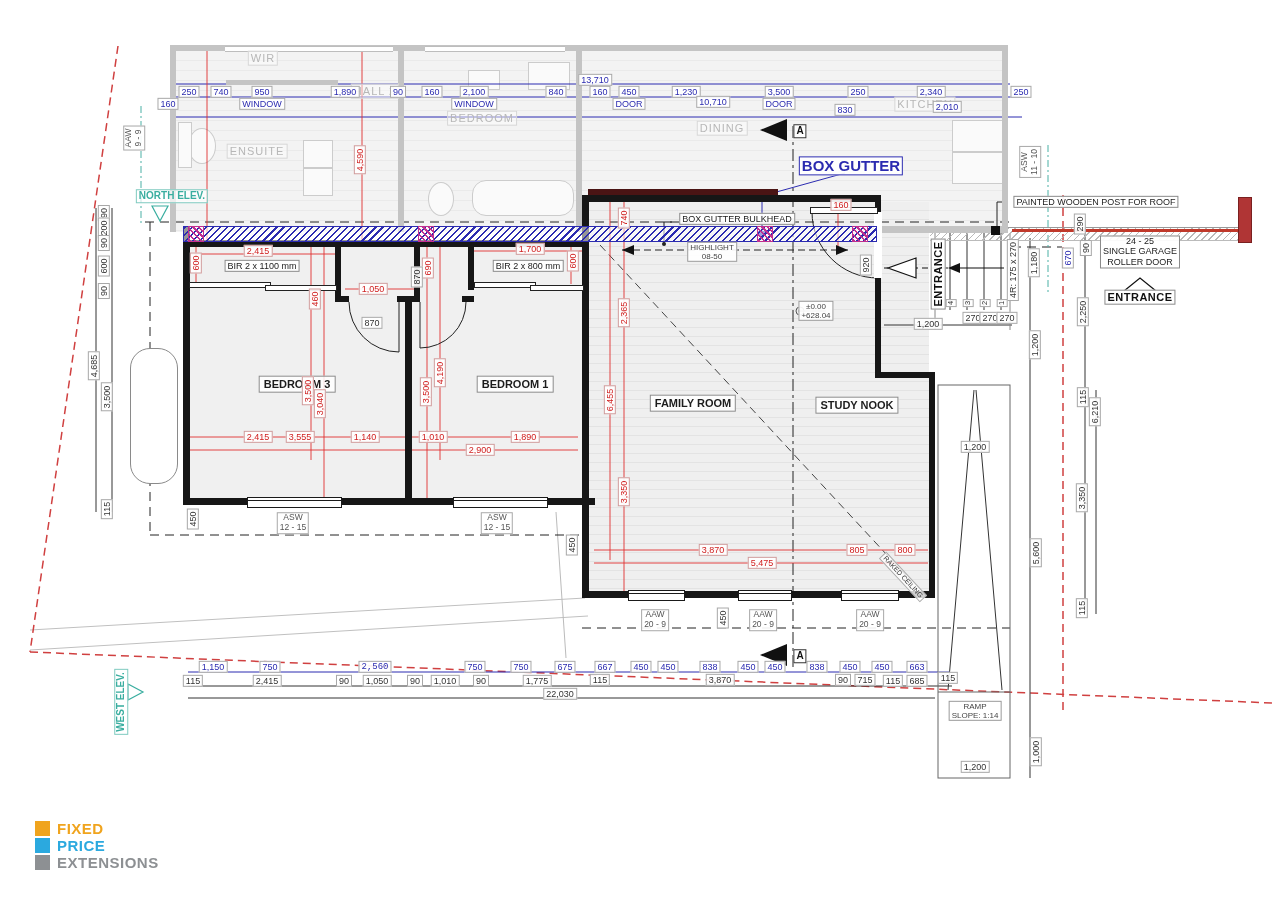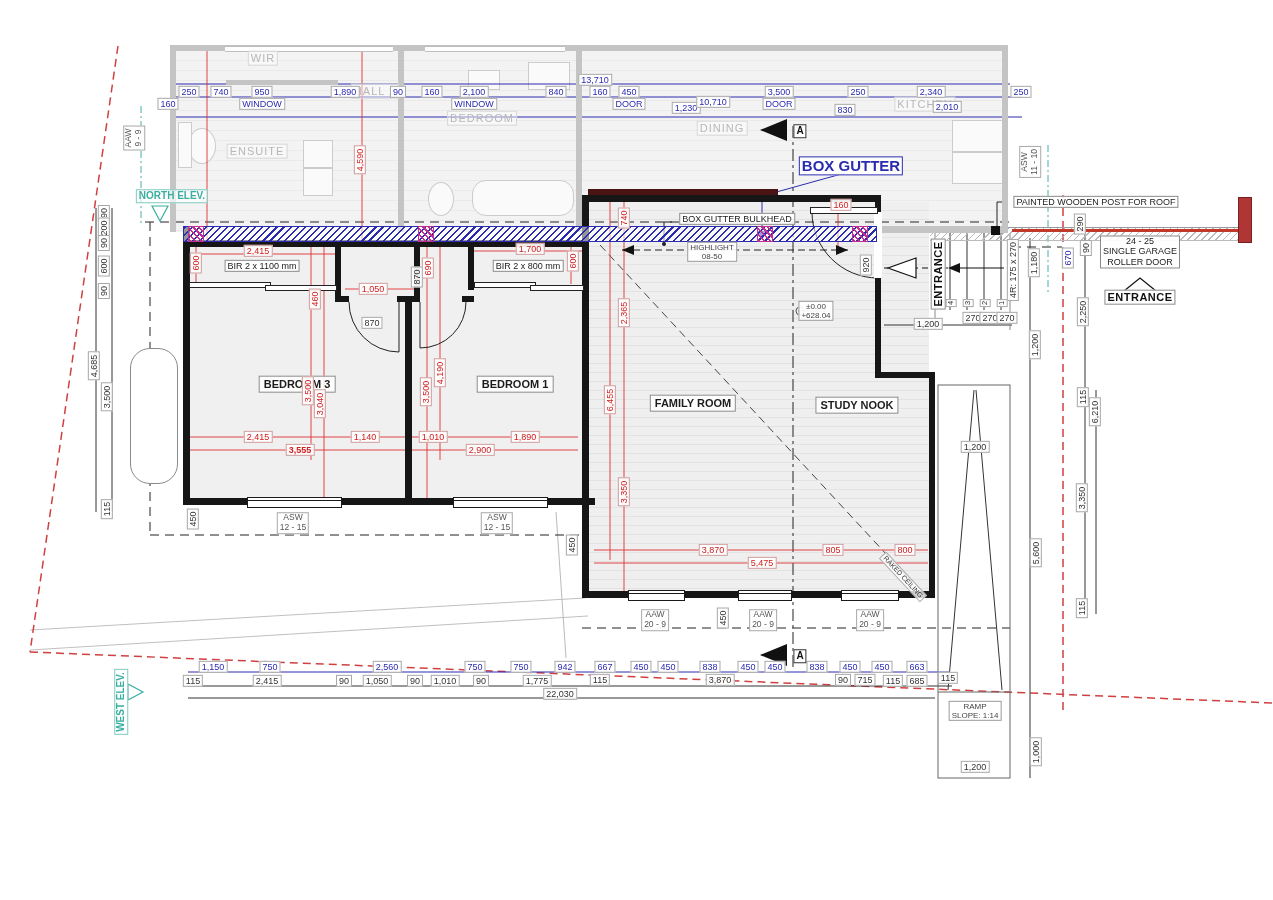--- a/index.html
+++ b/index.html
@@ -259,21 +259,21 @@
       <div class="ann b" style="left: 189px; top: 92px;">250</div>
       <div class="ann b" style="left: 221px; top: 92px;">740</div>
       <div class="ann b" style="left: 262px; top: 92px;">950</div>
       <div class="ann b" style="left: 345px; top: 92px;">1,890</div>
       <div class="ann b" style="left: 398px; top: 92px;">90</div>
       <div class="ann b" style="left: 432px; top: 92px;">160</div>
       <div class="ann b" style="left: 474px; top: 92px;">2,100</div>
       <div class="ann b" style="left: 556px; top: 92px;">840</div>
       <div class="ann b" style="left: 600px; top: 92px;">160</div>
       <div class="ann b" style="left: 629px; top: 92px;">450</div>
-      <div class="ann b" style="left: 686px; top: 108px;">1,230</div>
+      <div class="ann b" style="left: 686px; top: 92px;">1,230</div>
       <div class="ann b" style="left: 779px; top: 92px;">3,500</div>
       <div class="ann b" style="left: 858px; top: 92px;">250</div>
       <div class="ann b" style="left: 931px; top: 92px;">2,340</div>
       <div class="ann b" style="left: 1021px; top: 92px;">250</div>
       <div class="ann b" style="left: 168px; top: 104px;">160</div>
       <div class="ann b" style="left: 262px; top: 104px;">WINDOW</div>
       <div class="ann b" style="left: 474px; top: 104px;">WINDOW</div>
       <div class="ann b" style="left: 713px; top: 102px;">10,710</div>
       <div class="ann b" style="left: 629px; top: 104px;">DOOR</div>
       <div class="ann b" style="left: 779px; top: 104px;">DOOR</div>
@@ -299,24 +299,24 @@
       <div class="ann r rot" style="left: 624px; top: 313px;">2,365</div>
       <div class="ann r rot" style="left: 610px; top: 400px;">6,455</div>
       <div class="ann r rot" style="left: 624px; top: 492px;">3,350</div>
       <div class="ann r rot" style="left: 624px; top: 218px;">740</div>
       <div class="ann r" style="left: 841px; top: 205px;">160</div>
       <div class="ann r rot" style="left: 360px; top: 160px;">4,590</div>
       <div class="ann r" style="left: 258px; top: 437px;">2,415</div>
       <div class="ann r" style="left: 365px; top: 437px;">1,140</div>
       <div class="ann r" style="left: 433px; top: 437px;">1,010</div>
       <div class="ann r" style="left: 525px; top: 437px;">1,890</div>
-      <div class="ann r" style="left: 300px; top: 450px; font-weight: bold;">3,555</div>
+      <div class="ann r" style="left: 300px; top: 437px;">3,555</div>
       <div class="ann r" style="left: 480px; top: 450px;">2,900</div>
       <div class="ann r" style="left: 713px; top: 550px;">3,870</div>
-      <div class="ann r" style="left: 833px; top: 550px;">805</div>
+      <div class="ann r" style="left: 857px; top: 550px;">805</div>
       <div class="ann r" style="left: 905px; top: 550px;">800</div>
       <div class="ann r" style="left: 762px; top: 563px;">5,475</div>
       <div class="ann d" style="left: 372px; top: 323px;">870</div>
       <div class="ann d rot" style="left: 417px; top: 277px;">870</div>
       <div class="ann d rot" style="left: 866px; top: 265px;">920</div>
       <div class="ann d rot" style="left: 572px; top: 545px;">450</div>
       <div class="ann d rot" style="left: 723px; top: 618px;">450</div>
       <div class="ann d rot" style="left: 104px; top: 213px;">90</div>
       <div class="ann d rot" style="left: 104px; top: 228px;">200</div>
       <div class="ann d rot" style="left: 104px; top: 243px;">90</div>
@@ -344,24 +344,24 @@
       <div class="ann d rot" style="left: 1082px; top: 608px;">115</div>
       <div class="ann d rot" style="left: 1036px; top: 752px;">1,000</div>
       <div class="ann d" style="left: 975px; top: 447px;">1,200</div>
       <div class="ann d" style="left: 975px; top: 767px;">1,200</div>
       <div class="ann num rot" style="left: 951px; top: 303px;">4</div>
       <div class="ann num rot" style="left: 968px; top: 303px;">3</div>
       <div class="ann num rot" style="left: 985px; top: 303px;">2</div>
       <div class="ann num rot" style="left: 1002px; top: 303px;">1</div>
       <div class="ann b" style="left: 213px; top: 667px;">1,150</div>
       <div class="ann b" style="left: 270px; top: 667px;">750</div>
-      <div class="ann b" style="left: 387px; top: 667px;">2,560</div>
+      <div class="ann b" style="left: 375px; top: 667px; font-family: Liberation Mono, monospace;">2,560</div>
       <div class="ann b" style="left: 475px; top: 667px;">750</div>
       <div class="ann b" style="left: 521px; top: 667px;">750</div>
-      <div class="ann b" style="left: 565px; top: 667px;">942</div>
+      <div class="ann b" style="left: 565px; top: 667px;">675</div>
       <div class="ann b" style="left: 605px; top: 667px;">667</div>
       <div class="ann b" style="left: 641px; top: 667px;">450</div>
       <div class="ann b" style="left: 668px; top: 667px;">450</div>
       <div class="ann b" style="left: 710px; top: 667px;">838</div>
       <div class="ann b" style="left: 748px; top: 667px;">450</div>
       <div class="ann b" style="left: 775px; top: 667px;">450</div>
       <div class="ann b" style="left: 817px; top: 667px;">838</div>
       <div class="ann b" style="left: 850px; top: 667px;">450</div>
       <div class="ann b" style="left: 882px; top: 667px;">450</div>
       <div class="ann b" style="left: 917px; top: 667px;">663</div>
@@ -409,13 +409,27 @@
 SLOPE: 1:14</div>
       <div class="ann td" style="left: 816px; top: 311px;">±0.00
 +628.04</div>
       <div class="ann rk" style="left: 903px; top: 577px;">RAKED CEILING</div>
       <div class="ann el" style="left: 172px; top: 196px;">NORTH ELEV.</div>
       <div class="ann el rot" style="left: 121px; top: 702px;">WEST ELEV.</div>
       <div class="ann sa" style="left: 800px; top: 131px;">A</div>
       <div class="ann sa" style="left: 800px; top: 656px;">A</div>
     </div>
 
+  <div id="logo">
+    <div class="row">
+        <span class="sq" style="background: rgb(240, 164, 30);"></span>
+        <span class="txt" style="color: rgb(240, 164, 30);">FIXED</span>
+      </div>
+    <div class="row">
+        <span class="sq" style="background: rgb(43, 169, 223);"></span>
+        <span class="txt" style="color: rgb(43, 169, 223);">PRICE</span>
+      </div>
+    <div class="row">
+        <span class="sq" style="background: rgb(141, 144, 147);"></span>
+        <span class="txt" style="color: rgb(141, 144, 147);">EXTENSIONS</span>
+      </div>
+  </div>
 </div>
 
 </body></html>

